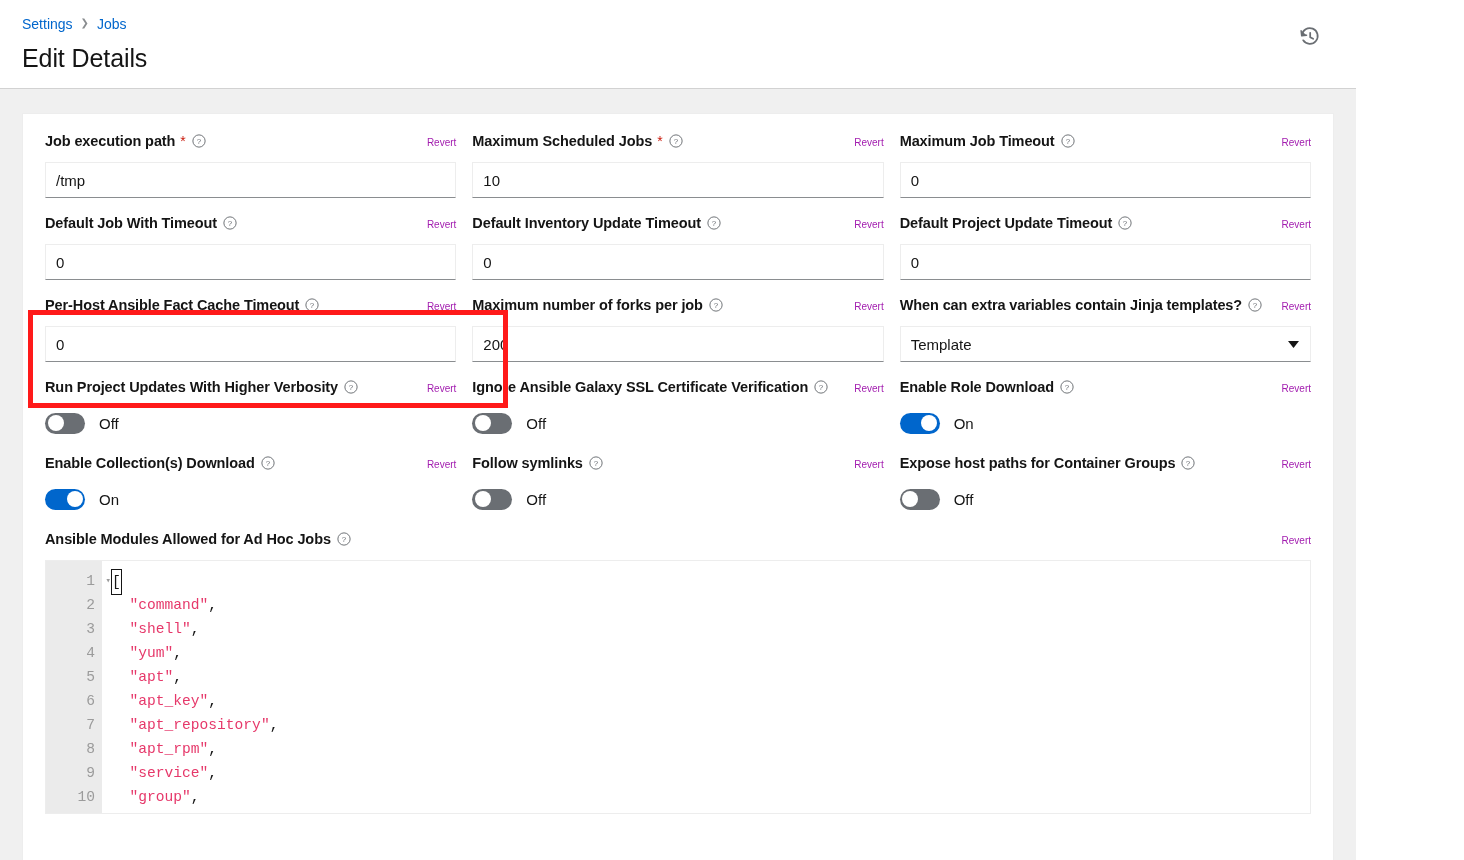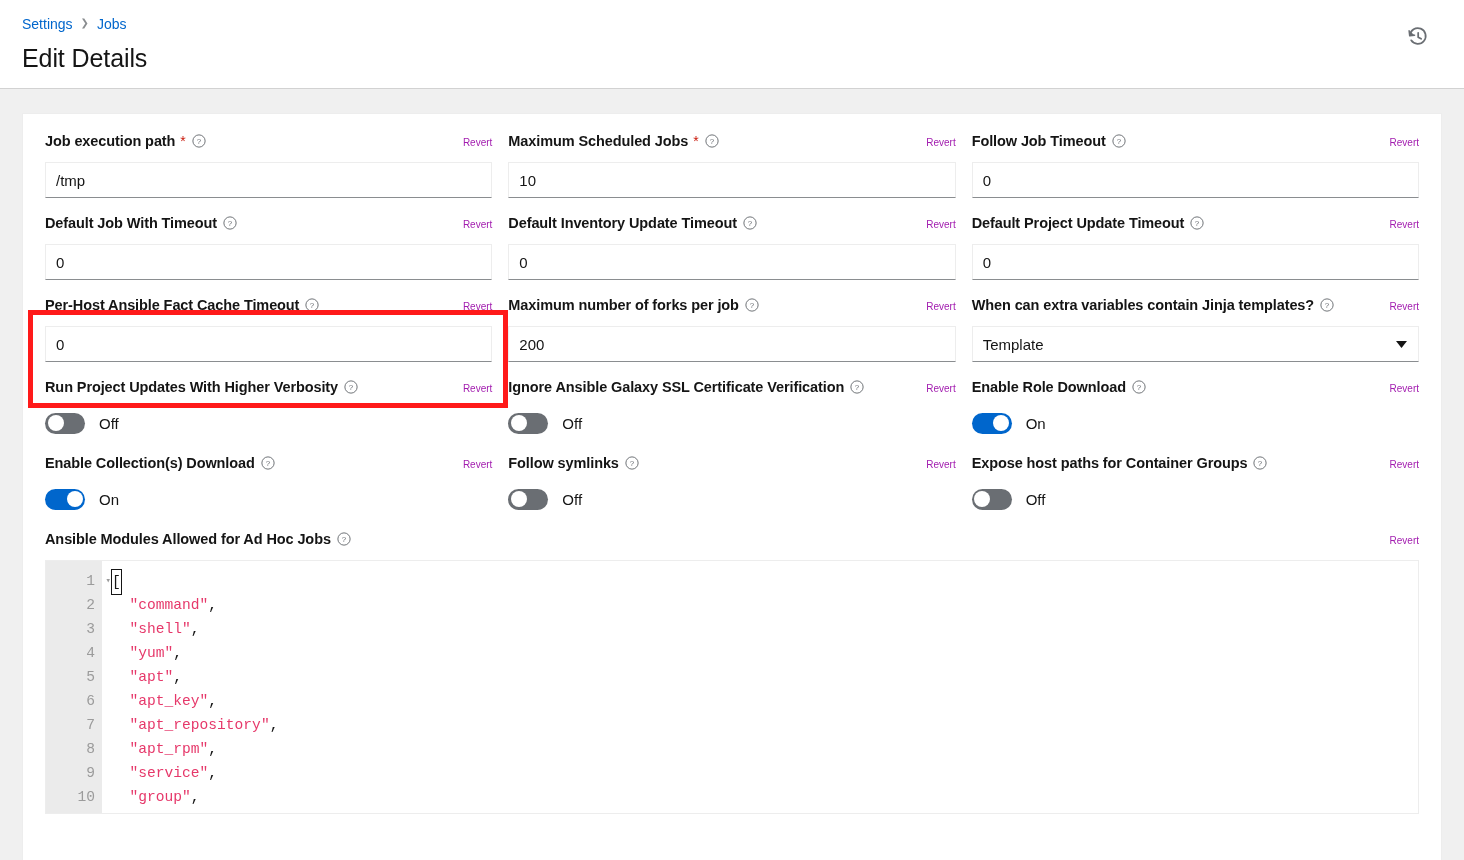--- a/index.html
+++ b/index.html
@@ -5,21 +5,21 @@
   * { box-sizing: border-box; }
   html, body {
     margin: 0; padding: 0;
     width: 1464px; height: 860px;
     background: #ffffff;
     font-family: "Liberation Sans", sans-serif;
     -webkit-font-smoothing: antialiased;
   }
   #app {
     position: relative;
-    width: 1464px; height: 860px;
+    width: 1356px; height: 860px;
     overflow: hidden;
     background: #f0f0f0;
   }
 
   
   .page-header {
     position: relative;
     background: #ffffff;
     height: 88px;
     padding: 14px 24px 0 22px;
@@ -312,21 +312,21 @@
                   <text x="8" y="11.6" font-size="9" fill="#6a6e73" text-anchor="middle" font-family="Liberation Sans, sans-serif">?</text>
                 </svg>
             </span>
             <span class="revert-link">Revert</span>
           </div>
           <input class="text-input" type="text" value="10" style="">
         </div>
 
         <div class="field">
           <div class="field-head">
-            <span class="field-label">Follow Job Timeout</span>
+            <span class="field-label">Maximum Job Timeout</span>
             <span class="help-icon">
               <svg width="14" height="14" viewBox="0 0 16 16">
                   <circle cx="8" cy="8" r="7" fill="none" stroke="#6a6e73" stroke-width="1.1"></circle>
                   <text x="8" y="11.6" font-size="9" fill="#6a6e73" text-anchor="middle" font-family="Liberation Sans, sans-serif">?</text>
                 </svg>
             </span>
             <span class="revert-link">Revert</span>
           </div>
           <input class="text-input" type="text" value="0" style="">
         </div>

